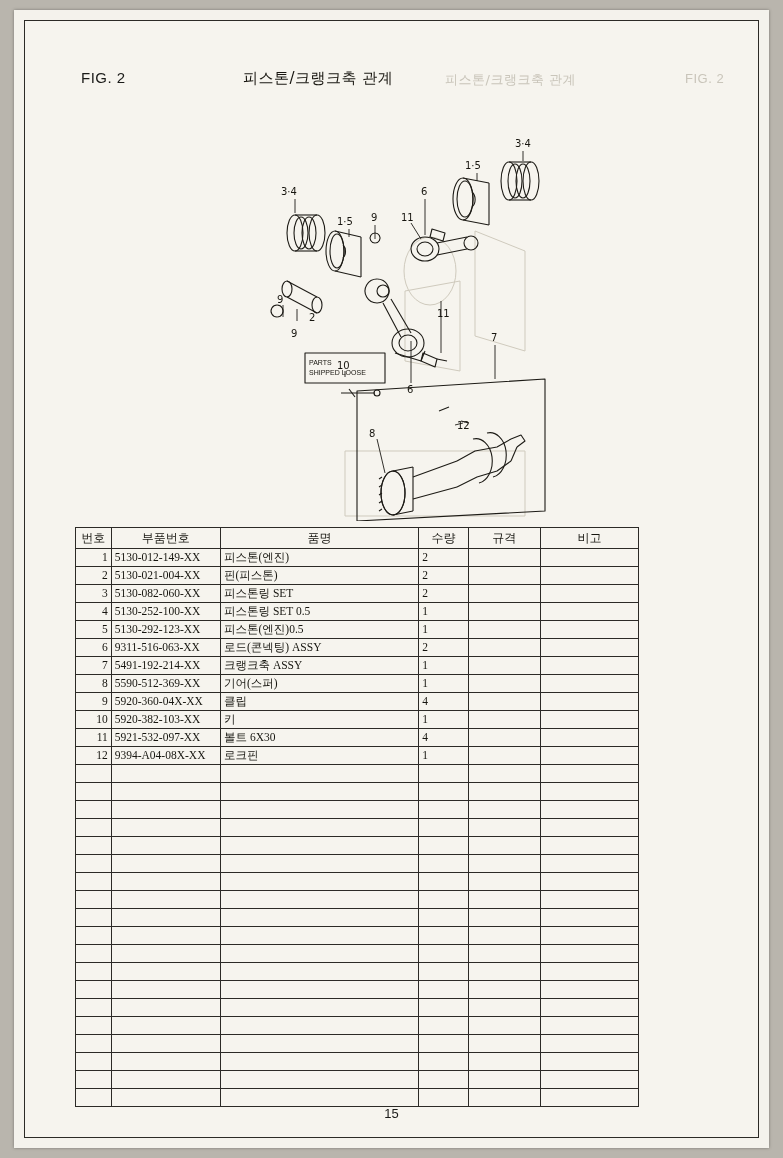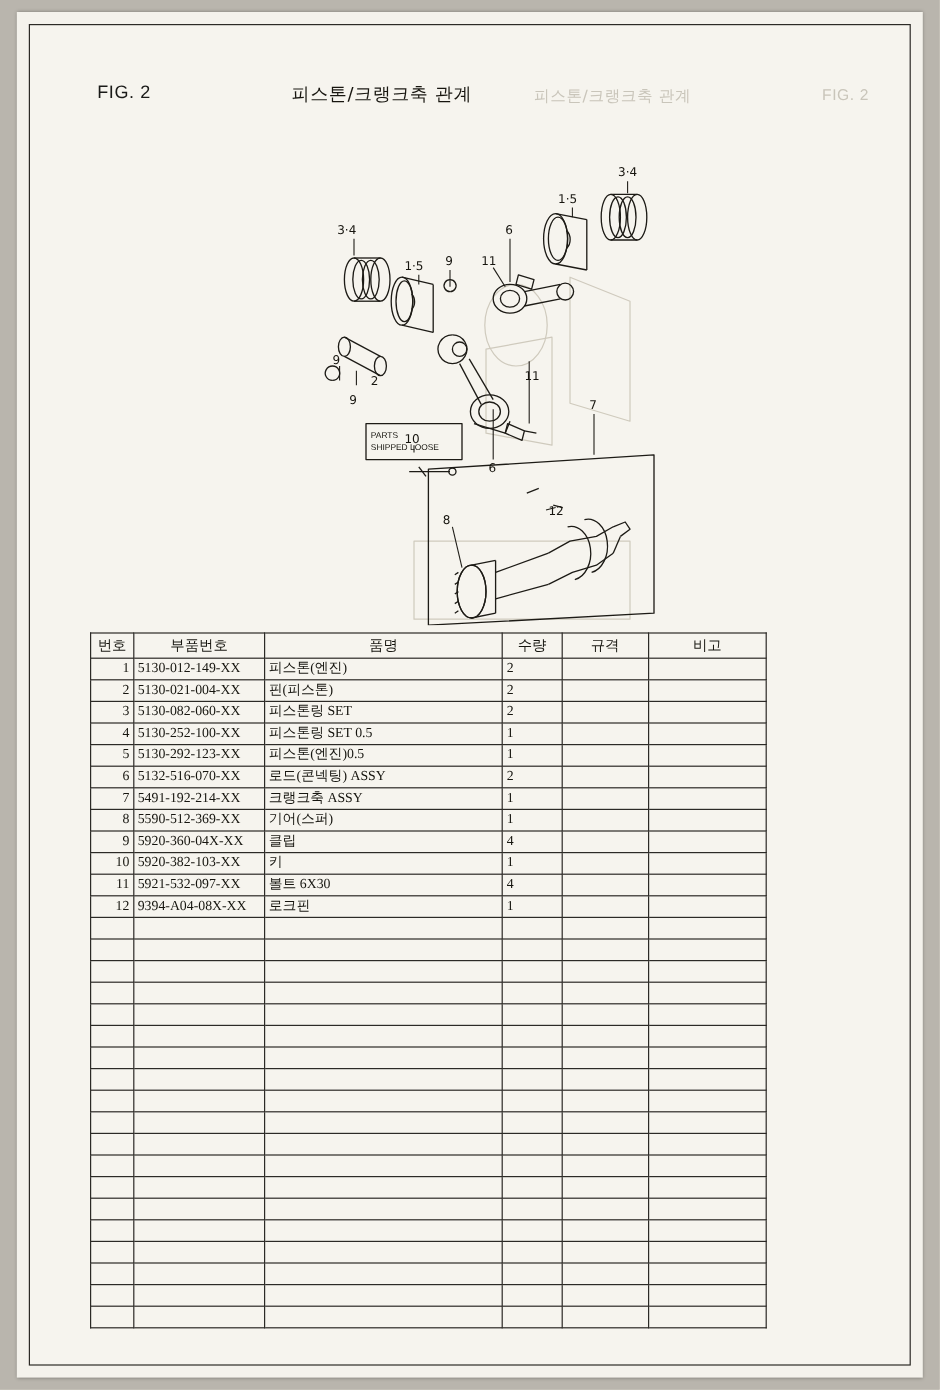--- a/index.html
+++ b/index.html
@@ -334,21 +334,21 @@
           <tr>
             <td class="col-no">5</td>
             <td class="col-part">5130-292-123-XX</td>
             <td class="col-name">피스톤(엔진)0.5</td>
             <td class="col-qty">1</td>
             <td class="col-spec"></td>
             <td class="col-remark"></td>
           </tr>
           <tr>
             <td class="col-no">6</td>
-            <td class="col-part">5132-516-070-XX</td>
+            <td class="col-part">9311-516-063-XX</td>
             <td class="col-name">로드(콘넥팅) ASSY</td>
             <td class="col-qty">2</td>
             <td class="col-spec"></td>
             <td class="col-remark"></td>
           </tr>
           <tr>
             <td class="col-no">7</td>
             <td class="col-part">5491-192-214-XX</td>
             <td class="col-name">크랭크축 ASSY</td>
             <td class="col-qty">1</td>
@@ -543,14 +543,15 @@
             <td class="col-no">&nbsp;</td>
             <td class="col-part">&nbsp;</td>
             <td class="col-name">&nbsp;</td>
             <td class="col-qty">&nbsp;</td>
             <td class="col-spec">&nbsp;</td>
             <td class="col-remark">&nbsp;</td>
           </tr>
         </tbody>
     </table>
 
+    <div class="page-number">15</div>
   </div>
 </div>
 
 </body></html>

